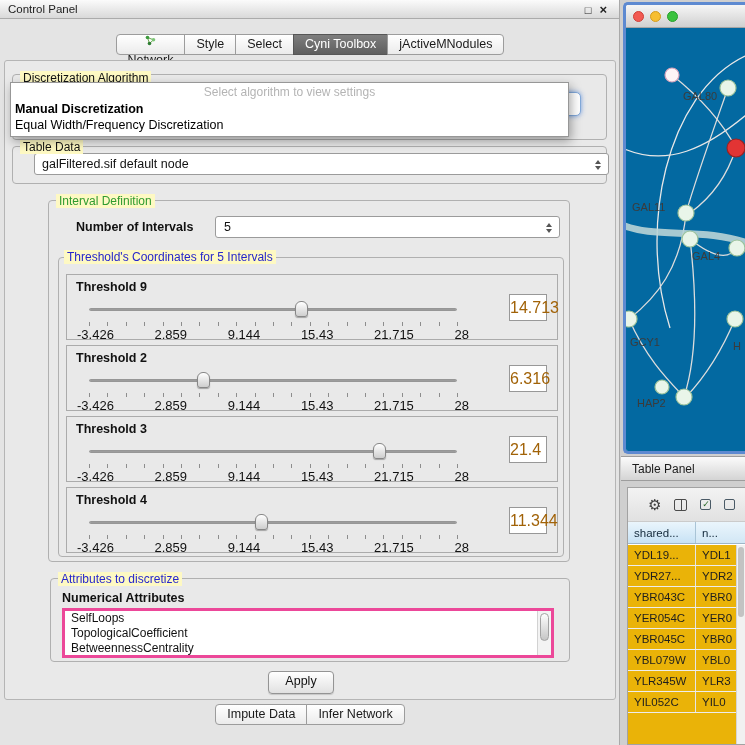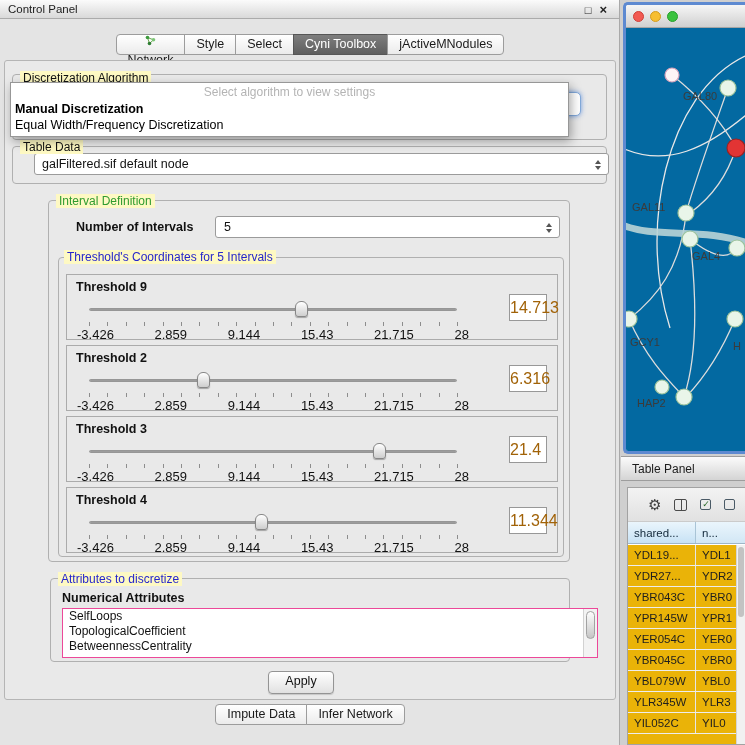--- a/index.html
+++ b/index.html
@@ -70,21 +70,21 @@
   .th-tickmarks { position:absolute; left:22px; top:47px; width:369px; height:4px;
               background:repeating-linear-gradient(to right,#8d8d8d 0 1px,transparent 1px 18.4px); }
   .th-ticks { position:absolute; left:10px; top:52px; width:392px; display:flex; justify-content:space-between; font-size:13px; color:#111; }
   .th-value { position:absolute; right:10px; top:19px; width:38px; height:27px; background:#fff; border:1px solid #989898;
               font-size:16px; text-align:right; line-height:25px; padding-right:5px; color:#a16207; }
 
   
   #g-attr { left:50px; top:578px; width:520px; height:84px; }
   #g-attr-label { left:58px; top:572px; color:#2626cc; }
   .na-label { position:absolute; left:62px; top:591px; font-size:12.5px; font-weight:bold; color:#111; }
-  .attr-list { position:absolute; left:62px; top:608px; width:536px; height:50px; background:#fff; border:1px solid #ec4899; overflow:hidden; }
+  .attr-list { position:absolute; left:62px; top:608px; width:492px; height:50px; background:#fff; border:3px solid #ec4899; overflow:hidden; }
   .attr-item { height:15px; line-height:15px; padding-left:6px; font-size:12px; color:#111; }
   .attr-scroll { position:absolute; right:0; top:0; bottom:0; width:14px; background:#f3f3f3; border-left:1px solid #d2d2d2; }
   .attr-thumb { position:absolute; left:2px; right:2px; top:2px; height:28px; background:linear-gradient(#fdfdfd,#c6c6c6); border:1px solid #a2a2a2; border-radius:5px; }
 
   .apply-btn { position:absolute; left:268px; top:671px; width:66px; height:23px; background:linear-gradient(#ffffff,#e1e1e1);
                border:1px solid #949494; border-radius:4px; font-size:12.5px; color:#111; text-align:center; line-height:19px;
                box-shadow:0 1px 1px rgba(0,0,0,.15); }
 
   .bottom-tab-bar { position:absolute; left:0; top:704px; width:620px; display:flex; justify-content:center; }
 
@@ -365,24 +365,20 @@
         </div>
         <div class="tw-row">
           <div class="tw-c1">YDR27...</div>
           <div class="tw-c2">YDR2</div>
         </div>
         <div class="tw-row">
           <div class="tw-c1">YBR043C</div>
           <div class="tw-c2">YBR0</div>
         </div>
         <div class="tw-row">
-          <div class="tw-c1">YPR145W</div>
-          <div class="tw-c2">YPR1</div>
-        </div>
-        <div class="tw-row">
           <div class="tw-c1">YER054C</div>
           <div class="tw-c2">YER0</div>
         </div>
         <div class="tw-row">
           <div class="tw-c1">YBR045C</div>
           <div class="tw-c2">YBR0</div>
         </div>
         <div class="tw-row">
           <div class="tw-c1">YBL079W</div>
           <div class="tw-c2">YBL0</div>

